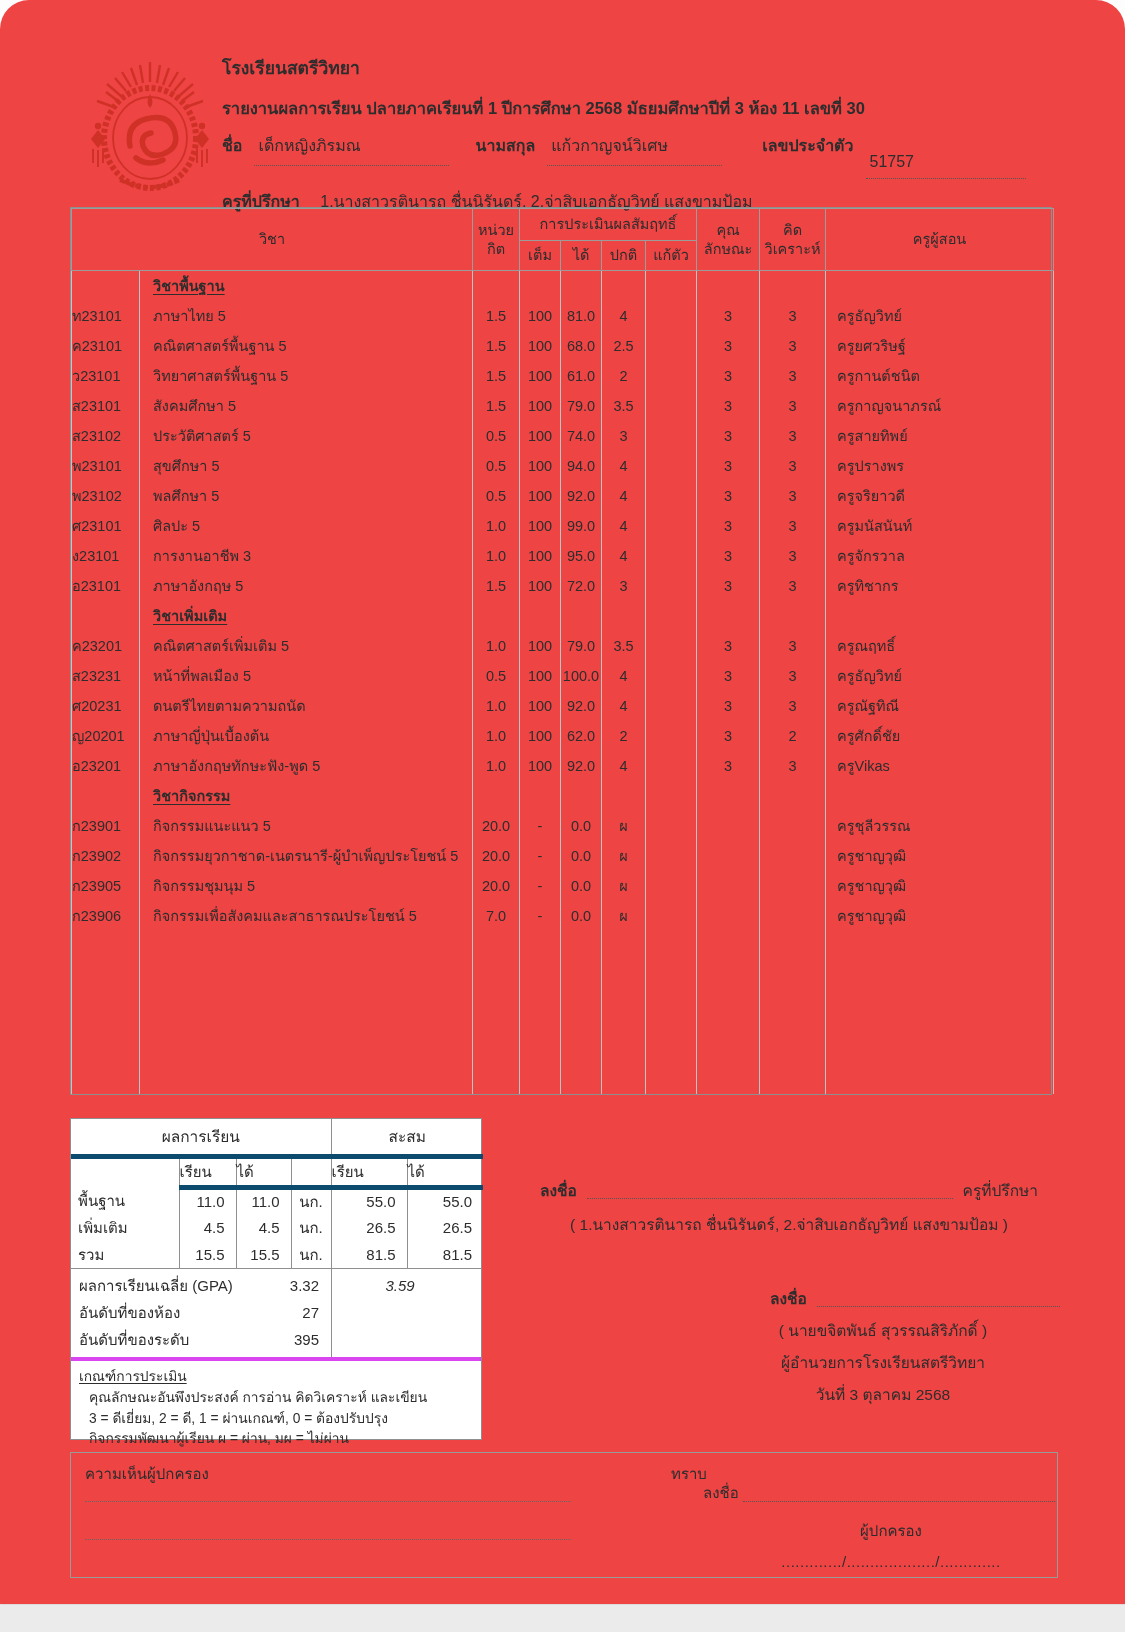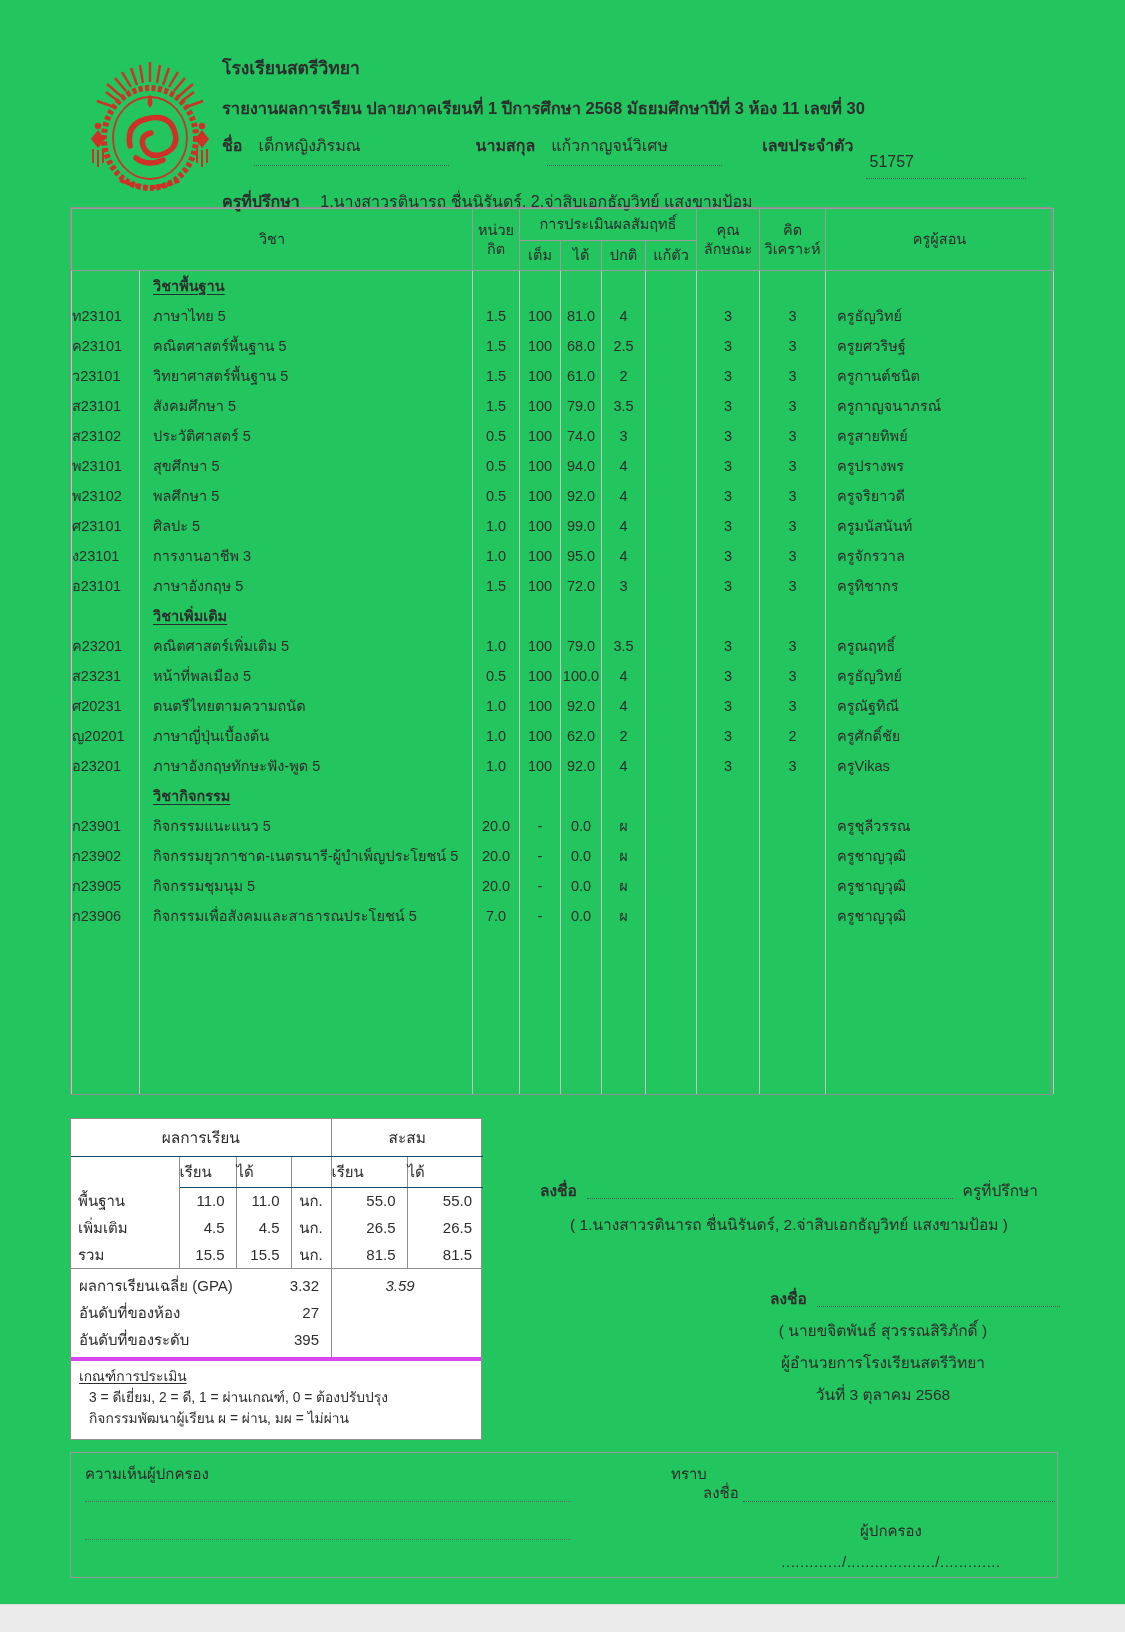--- a/index.html
+++ b/index.html
@@ -1,18 +1,18 @@
 <!DOCTYPE html>
 <html><head>
 <meta charset="utf-8">
 <style>
   * { margin:0; padding:0; box-sizing:border-box; }
   html,body { width:1125px; height:1632px; background:#fdfdfd; }
   body { font-family:"Liberation Sans","DejaVu Sans",sans-serif; color:#2d2d2d; position:relative; }
-  .page { position:absolute; inset:0; background:#22c55e; }
+  .page { position:absolute; inset:0; background:#ef4444;border-radius:29px; }
 
   
   .logo { position:absolute; left:84px; top:50px; }
   .header-text { position:absolute; left:222px; top:54px; width:860px; }
   .school-name { font-size:17.5px; font-weight:bold; margin-bottom:13px; }
   .report-line { font-size:16.5px; font-weight:bold; margin-bottom:12px; }
   .student-line { font-size:16px; display:flex; align-items:flex-start; margin-bottom:10px; }
   .f-label { font-weight:bold; margin-right:12px; white-space:nowrap; }
   .f-value { border-bottom:1.8px dotted #555; padding:0 16px 7px 4px; white-space:nowrap; }
   .f-name  { min-width:195px; }
@@ -36,21 +36,21 @@
   .c-teacher { text-align:left; padding-left:11px !important; }
   .group-title { font-weight:bold; text-decoration:underline; text-underline-offset:2.5px; }
 
   
   .summary-box { position:absolute; left:70px; top:1118px; width:412px; height:322px; border:1.5px solid #8f8f8f; background:#fff; }
   table.summary { border-collapse:collapse; width:100%; table-layout:fixed; font-size:15px; }
   .summary th, .summary td { font-weight:normal; padding:0; vertical-align:middle; }
   .summary tr.s-h1 th { height:37px; font-size:15.5px; text-align:center; }
   .summary tr.s-h2 td { height:31px; }
   .summary tr.s-data td { height:27px; }
-  .br { border-right:1px solid #8f8f8f; } .bb { border-bottom:1px solid #0c4a6e; }
+  .br { border-right:1px solid #8f8f8f; } .bb { border-bottom:5px solid #0c4a6e; }
   .num { text-align:right; padding-right:11px !important; }
   .lbl { text-align:left; padding-left:7px !important; }
   .unit { text-align:center; }
   .gpa-section { border-top:1px solid #8f8f8f; position:relative; padding:3px 0 4px; }
   .gpa-section::after { content:""; position:absolute; left:260px; top:0; bottom:0; width:1px; background:#8f8f8f; }
   .gpa-row { display:flex; height:27px; align-items:center; font-size:15px; }
   .g-label { width:178px; padding-left:8px; }
   .g-val { width:70px; text-align:right; }
   .g-cum { flex:1; text-align:center;font-style:italic; }
   .criteria-section { border-top:4px solid #d946ef; padding:6px 8px 0; font-size:13.8px; line-height:20.8px; }
@@ -532,20 +532,21 @@
         <span class="g-cum"></span>
       </div>
       <div class="gpa-row">
         <span class="g-label">อันดับที่ของระดับ</span>
         <span class="g-val">395</span>
         <span class="g-cum"></span>
       </div>
     </div>
     <div class="criteria-section">
       <div><span class="criteria-title">เกณฑ์การประเมิน</span></div>
+      <div class="criteria-line">คุณลักษณะอันพึงประสงค์ การอ่าน คิดวิเคราะห์ และเขียน</div>
       <div class="criteria-line">3 = ดีเยี่ยม, 2 = ดี, 1 = ผ่านเกณฑ์, 0 = ต้องปรับปรุง</div>
       <div class="criteria-line">กิจกรรมพัฒนาผู้เรียน ผ = ผ่าน, มผ = ไม่ผ่าน</div>
     </div>
   </div>
 
   <div class="advisor-sign">
     <div class="sign-row">
       <span class="sign-label">ลงชื่อ</span>
       <span class="dots"></span>
       <span>ครูที่ปรึกษา</span>

